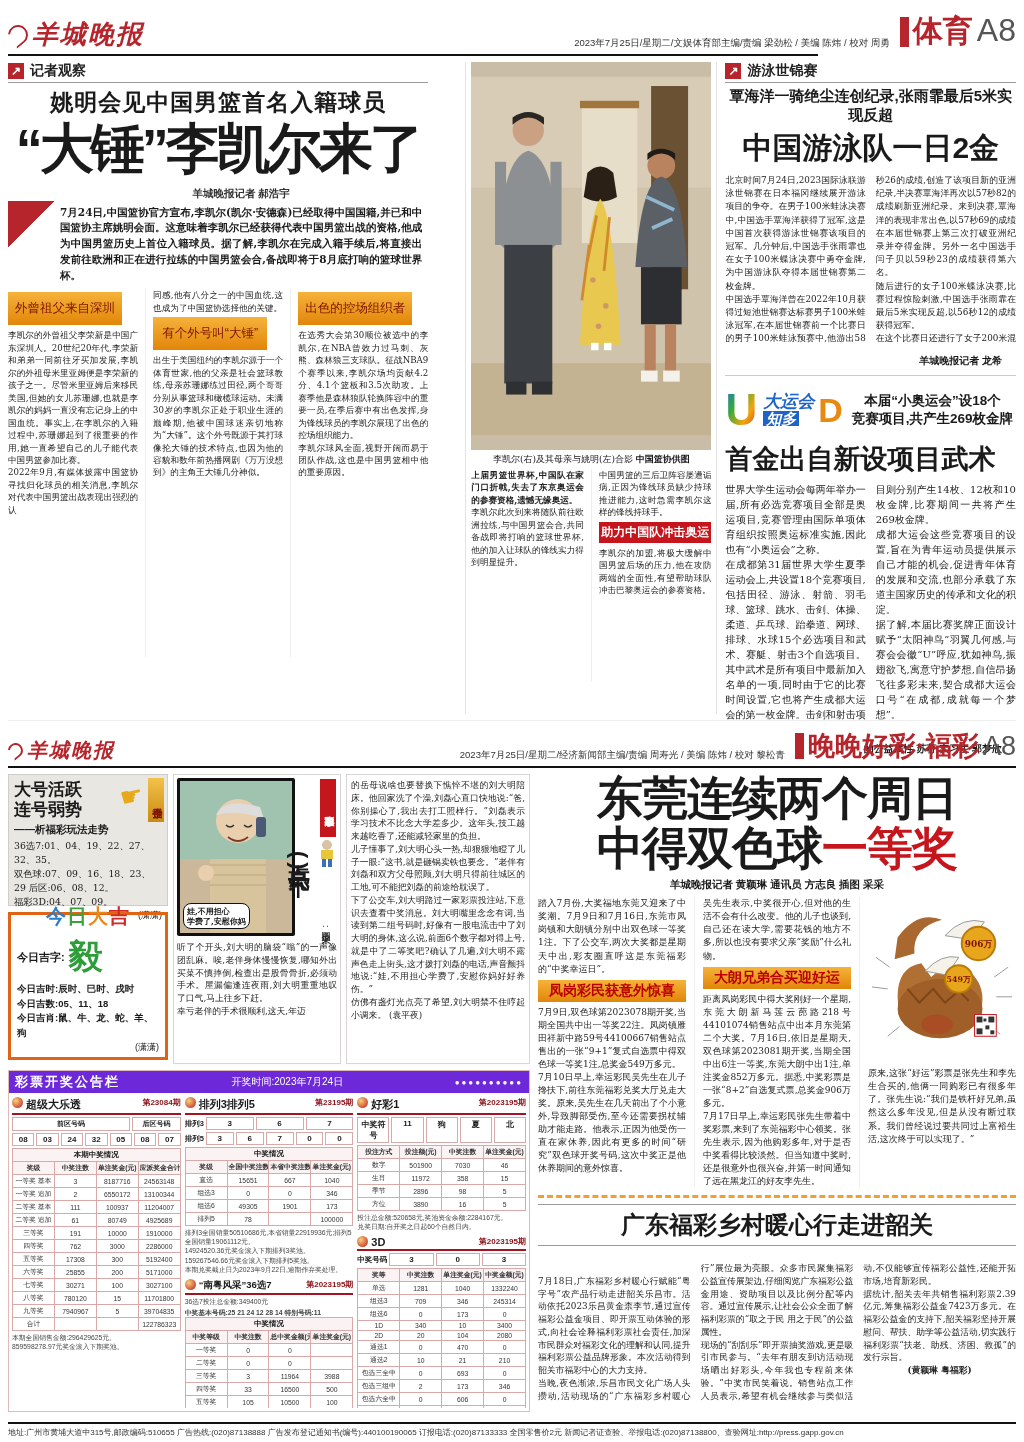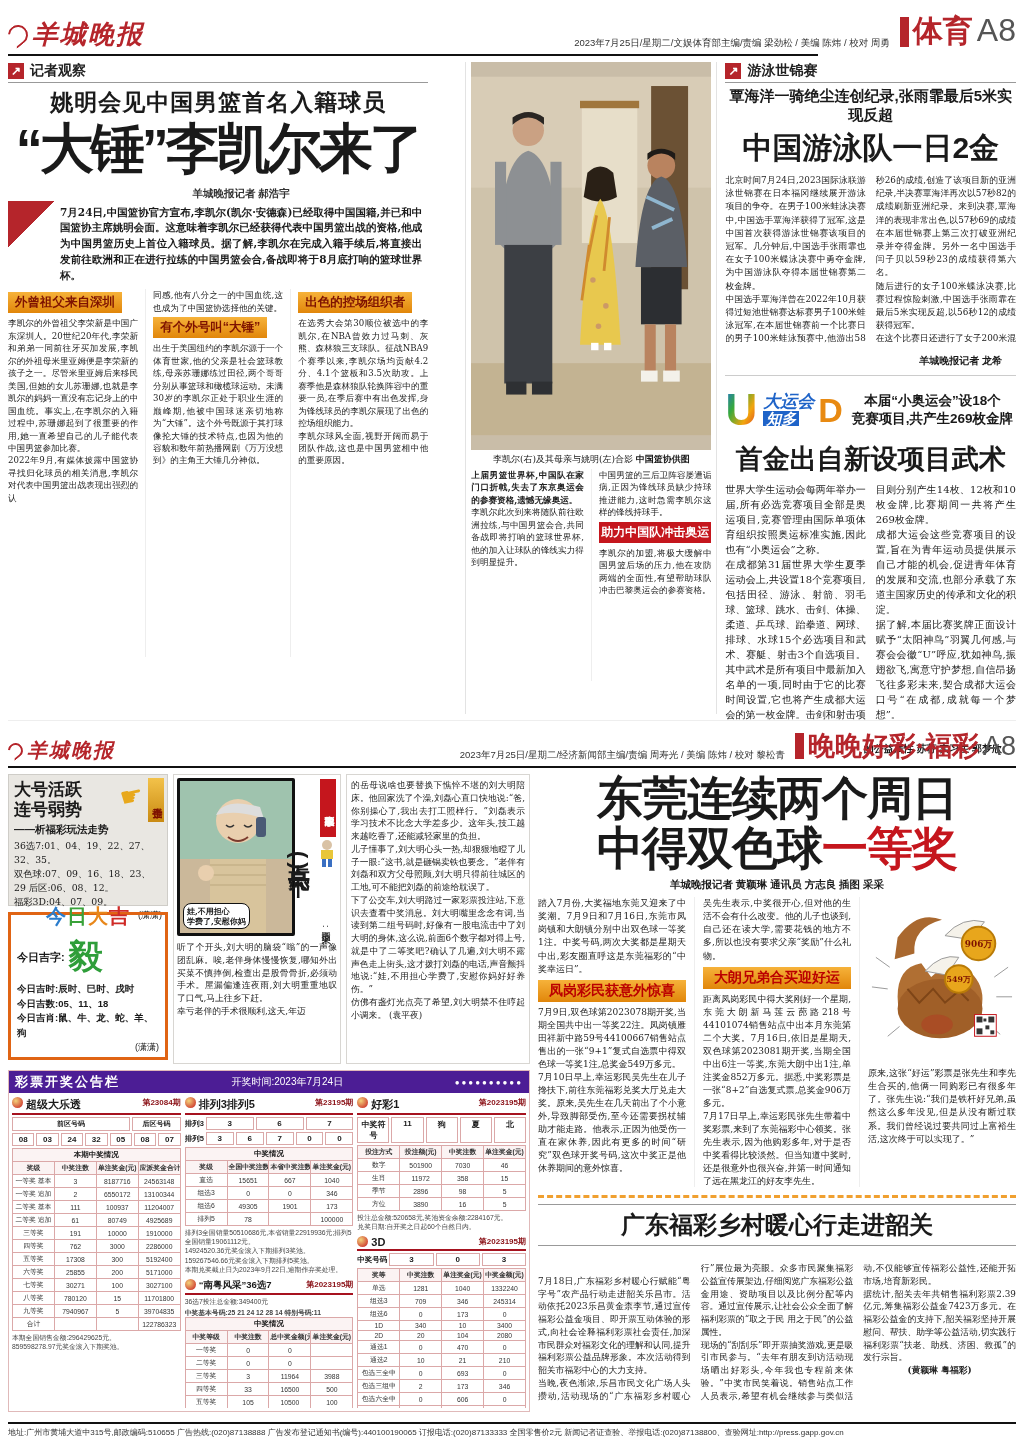--- a/index.html
+++ b/index.html
@@ -22,22 +22,22 @@
 
   
   .kicker { display:flex; align-items:center; gap:6px; border-bottom:1px solid #999; padding-bottom:2px; margin-bottom:4px;}
   .kicker .kbox { width:16px; height:16px; background:#b5252b; color:#fff; font-weight:bold; font-size:12px;
                   display:flex; align-items:center; justify-content:center; }
   .kicker .ktxt { font-size:14px; font-weight:bold; color:#222; }
   .kai { font-family:"DejaVu Serif", serif; font-size:8.6px; line-height:1.45; text-align:justify;
          white-space:pre-line; color:#222; }
   .songbody { font-family:"DejaVu Serif", serif; font-size:9.3px; line-height:1.5; text-align:justify;
          white-space:pre-line; color:#1a1a1a; }
-  .orange-head { display:block; background:linear-gradient(#f6b23a,#e1860a); color:#7e1200; font-weight:bold;
-         text-align:center; font-size:12.5px; padding:2px 0; margin:3px 16px 4px 0; }
+  .orange-head { display:block; background:linear-gradient(#f6b23a,#e1860a); color:#7e1200; font-weight:normal;
+         text-align:center; font-size:12.5px; padding:8px 0; margin:3px 16px 4px 0; }
   .red-head { display:block; background:#c5161d; color:#fff; font-weight:bold;
          text-align:center; font-size:12px; padding:2px 0; margin:3px 0 4px 0; }
   .byline { text-align:center; font-size:10.5px; font-weight:bold; color:#333; margin:4px 0; }
   .endsig { text-align:center; font-weight:bold; }
 
   
   .sports { display:flex; gap:8px; height:652px; }
   .s-left { width:434px; }
   .s-mid { width:260px; border-left:1px solid #e3e3e3; border-right:1px solid #e3e3e3; padding:0 5px;margin-left:29px; }
   .s-right { width:300px; }
@@ -67,21 +67,21 @@
   .sdivider { border-top:1px solid #ccc; margin:7px 0; }
 
   .uni-logo-row { display:flex; align-items:center; gap:6px; height:54px; }
   .uni-u { font-size:44px; font-weight:900; background:linear-gradient(120deg,#1e6fd8,#37a93c,#f2a50d,#d8302b);
            -webkit-background-clip:text; background-clip:text; color:transparent; line-height:1; }
   .uni-words { line-height:1; }
   .uni-w1 { color:#1e63c8; font-weight:900; font-size:17px; font-style:italic; display:block;}
   .uni-w2 { background:#1e63c8; color:#fff; font-weight:900; font-size:15px; font-style:italic; padding:0 3px; display:inline-block; margin-top:1px;}
   .uni-d { font-size:34px; font-weight:900; color:#e88a12; margin-left:-2px; }
   .uni-tag { flex:1; font-size:13.5px; font-weight:bold; text-align:center; line-height:1.3; }
-  .uni-headline { text-align:center; font-size:27px; font-weight:900; margin:4px 0 5px 0; }
+  .uni-headline { text-align:left; font-size:27px; font-weight:900; margin:4px 0 5px 0; }
   .uni-body { height:258px; }
 
   
   .m2 { border-top:1px solid #eee; margin-top:6px; padding-top:2px; height:44px;}
   .secname2 { color:#b5252b; font-size:27px; font-weight:900; }
   .bottom { display:flex; gap:8px; height:638px; margin-top:4px; }
   .b-left-stack { width:522px; }
   .b-right-stack { width:478px; }
   .b-row1 { display:flex; gap:5px; height:290px; }
 
@@ -114,21 +114,21 @@
             font-size:8px; font-weight:bold; padding:2px 3px; line-height:1.25; font-family:"DejaVu Serif",serif;}
   .cartoon-title { position:absolute; right:26px; top:72px; writing-mode:vertical-rl; font-size:22px; font-weight:900;
                    letter-spacing:2px; }
   .cartoon-credit { position:absolute; right:8px; top:150px; writing-mode:vertical-rl; font-size:9px; }
   .cartoon-text { margin-top:5px; height:108px; overflow:hidden; }
 
   .storycol { width:184px; border:1px solid #d8d6d2; padding:4px; overflow:hidden; }
 
   
   .board { margin-top:6px; height:342px; border:1px solid #e0b9b9; }
-  .board-head { background:#4c1d95; color:#fff; display:flex; align-items:center; height:22px; padding:0 6px; }
+  .board-head { background:#6d28d9; color:#fff; display:flex; align-items:center; height:22px; padding:0 6px; }
   .board-title { font-size:13px; font-weight:bold; letter-spacing:2px; }
   .board-date { flex:1; text-align:center; font-size:10px; }
   .board-dots { font-size:8px; letter-spacing:2px; color:#fff; }
   .board-cols { display:flex; gap:4px; padding:3px; height:318px; overflow:hidden; }
   .bcol { flex:1; overflow:hidden; }
   .game-head { display:flex; align-items:flex-start; gap:3px; border-bottom:2px solid #a6121f; padding:1px 0; margin-bottom:2px;}
   .game-icon { width:11px; height:11px; border-radius:50%; background:radial-gradient(circle at 35% 35%,#f3d27a,#c5161d); flex:none;}
   .game-name { font-weight:900; font-size:11px; }
   .game-issue { margin-left:auto; font-size:8px; font-weight:bold; color:#8a1016; }
   table.lt { width:100%; border-collapse:collapse; font-size:6.8px; color:#333; table-layout:fixed; }
@@ -774,21 +774,21 @@
 
     <div class="b-right-stack">
       <div class="l-main">
         <div class="lm-h1">东莞连续两个周日</div>
         <div class="lm-h1">
           <span>中得双色球</span><span class="lm-h2red">一等奖</span>
         </div>
         <div class="lm-byline">羊城晚报记者 黄颖琳 通讯员 方志良 插图 采采</div>
         <div class="lm-body">
           <div class="lm-c">
-            <div class="kai" style="font-size:9px">踏入7月份,大奖福地东莞又迎来了中奖潮。7月9日和7月16日,东莞市凤岗镇和大朗镇分别中出双色球一等奖1注。中奖号码,两次大奖都是星期天中出,彩友圈直呼这是东莞福彩的“中奖幸运日”。</div>
+            <div class="kai" style="font-size:9px">踏入7月份,大奖福地东莞又迎来了中奖潮。7月9日和7月16日,东莞市凤岗镇和大朗镇分别中出双色球一等奖1注。下了公交车,两次大奖都是星期天中出,彩友圈直呼这是东莞福彩的“中奖幸运日”。</div>
             <span class="lm-sub">凤岗彩民获意外惊喜</span>
             <div class="kai" style="font-size:9px">7月9日,双色球第2023078期开奖,当期全国共中出一等奖22注。凤岗镇雁田祥新中路59号44100667销售站点售出的一张“9+1”复式自选票中得双色球一等奖1注,总奖金549万多元。
 7月10日早上,幸运彩民吴先生在儿子搀扶下,前往东莞福彩兑奖大厅兑走大奖。原来,吴先生在几天前出了个小意外,导致脚部受伤,至今还需要拐杖辅助才能走路。他表示,正因为他受伤一直在家休养,因此有更多的时间“研究”双色球开奖号码,这次中奖正是他休养期间的意外惊喜。</div>
           </div>
           <div class="lm-c">
             <div class="kai" style="font-size:9px">吴先生表示,中奖很开心,但对他的生活不会有什么改变。他的儿子也谈到,自己还在读大学,需要花钱的地方不多,所以也没有要求父亲“奖励”什么礼物。</div>
             <span class="lm-sub">大朗兄弟合买迎好运</span>
             <div class="kai" style="font-size:9px">距离凤岗彩民中得大奖刚好一个星期,东莞大朗新马莲云蓢路218号44101074销售站点中出本月东莞第二个大奖。7月16日,依旧是星期天,双色球第2023081期开奖,当期全国中出6注一等奖,东莞大朗中出1注,单注奖金852万多元。据悉,中奖彩票是一张“8+2”自选复式票,总奖金906万多元。
 7月17日早上,幸运彩民张先生带着中奖彩票,来到了东莞福彩中心领奖。张先生表示,因为他购彩多年,对于是否中奖看得比较淡然。但当知道中奖时,还是很意外也很兴奋,并第一时间通知了远在黑龙江的好友李先生。</div>
           </div>

